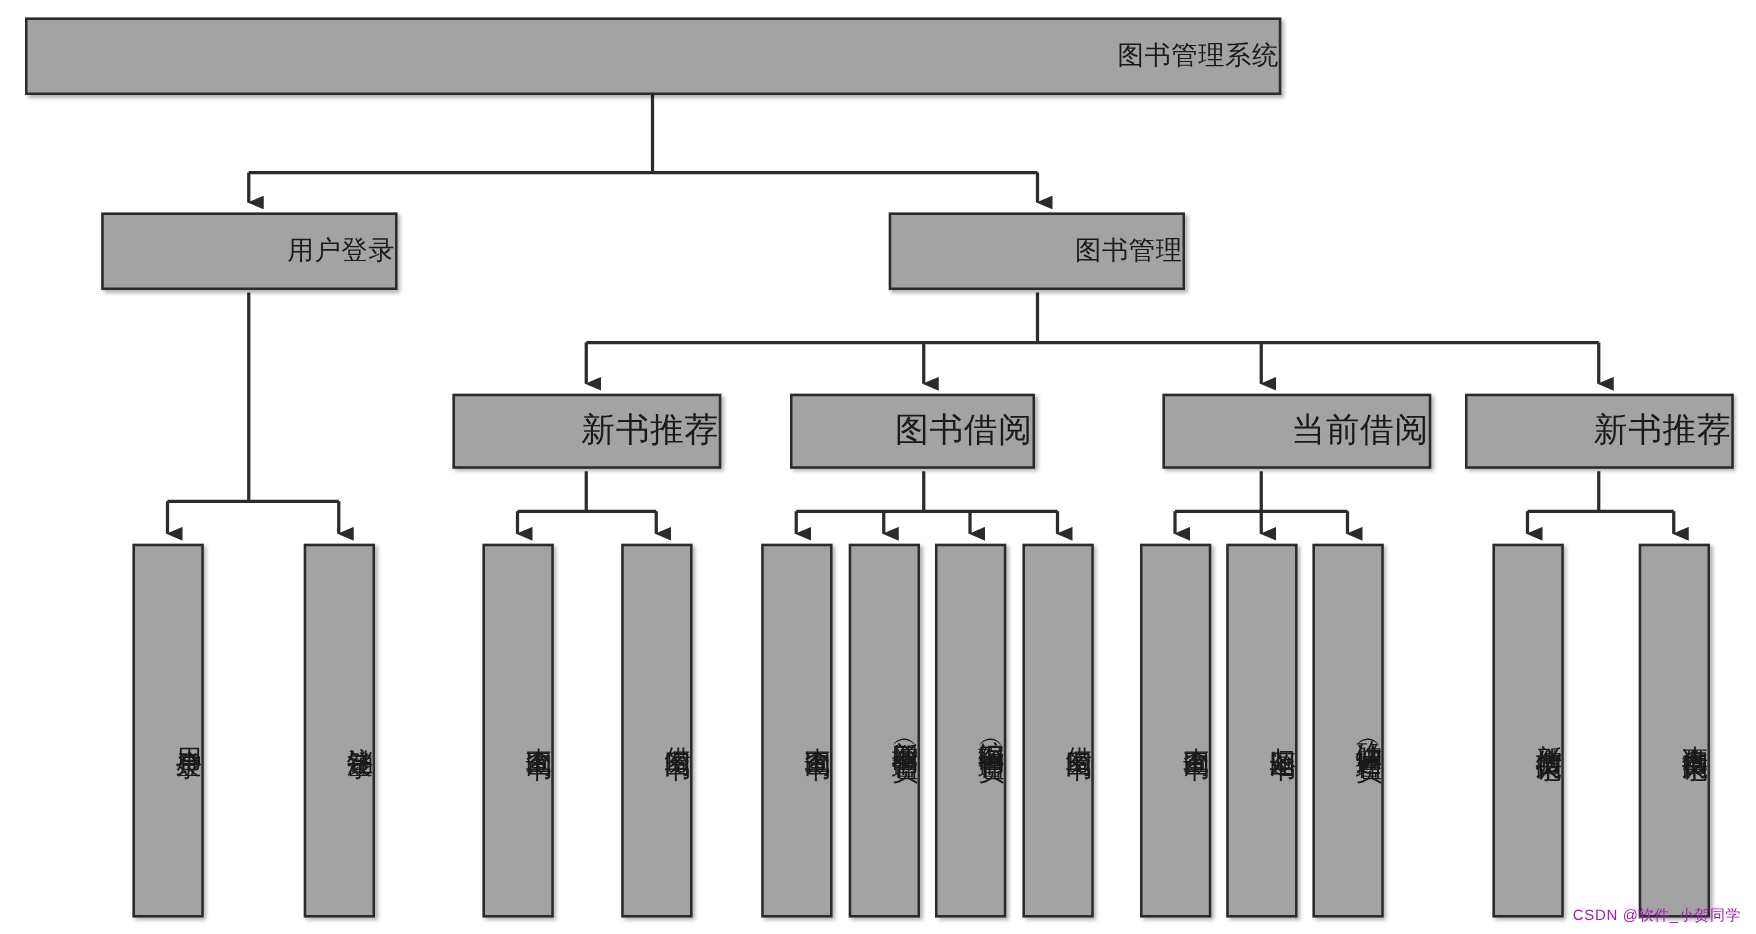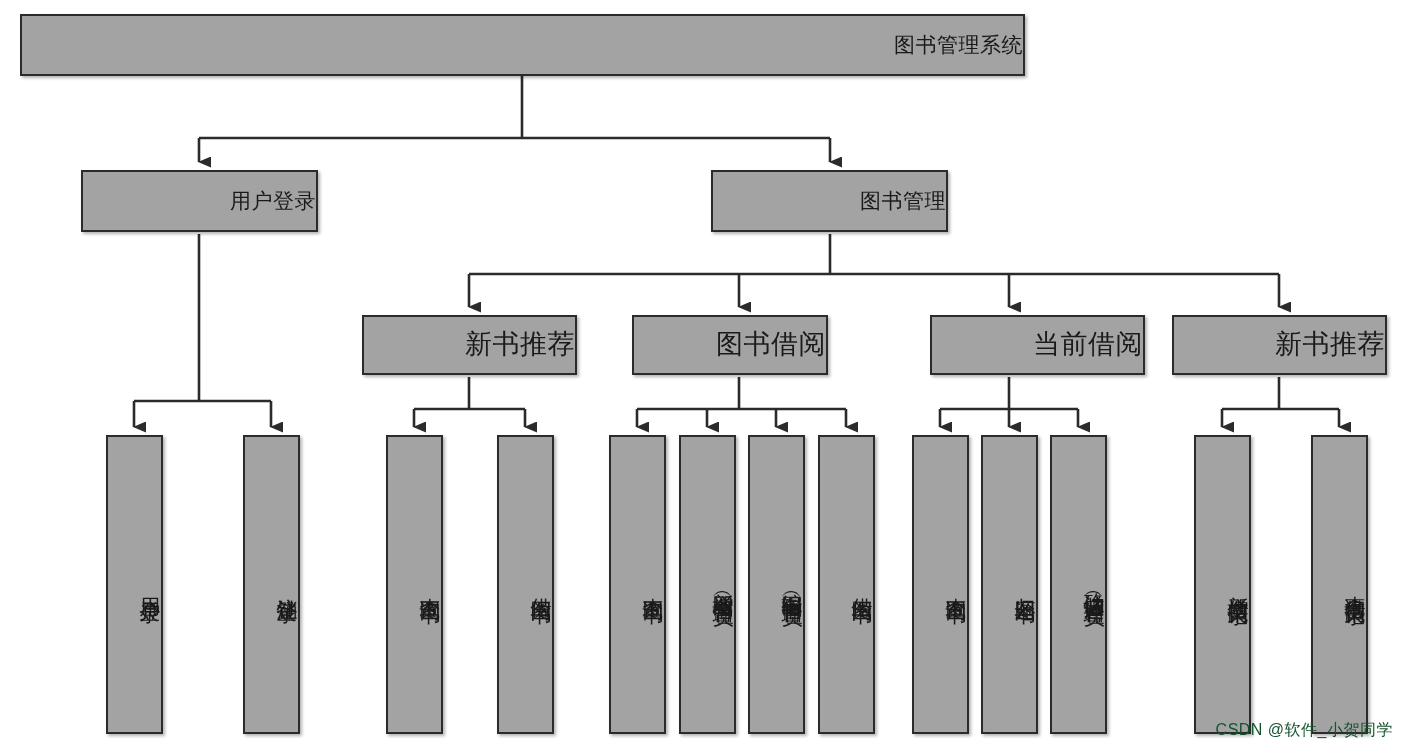--- a/index.html
+++ b/index.html
@@ -56,22 +56,22 @@
     max-height: 100%;
   }
   .node-box.root .node-label,
   .node-box.level1 .node-label {
     font-size: 21px;
   }
   .watermark {
     position: absolute;
     right: 12px;
     bottom: 6px;
-    font-size: 16px;
-    color: #14532d;
+    font-size: 12px;
+    color: #a21caf;
     letter-spacing: 0.5px;
     white-space: nowrap;
     font-family: "Liberation Sans", "DejaVu Sans", sans-serif;
     pointer-events: none;
   }
 </style>
 </head>
 <body>
 
 <div id="diagram-root">

